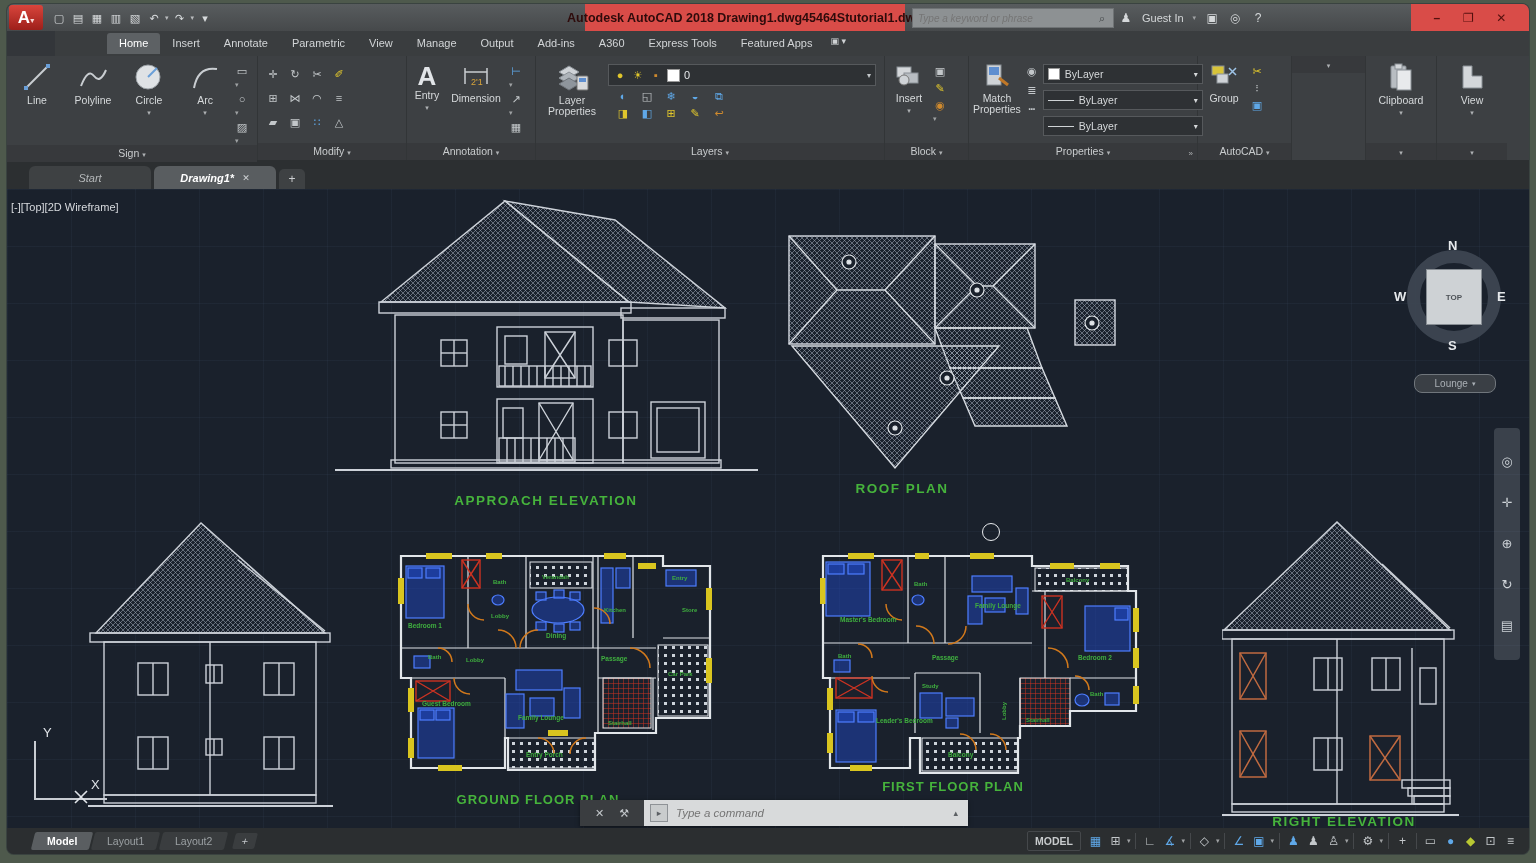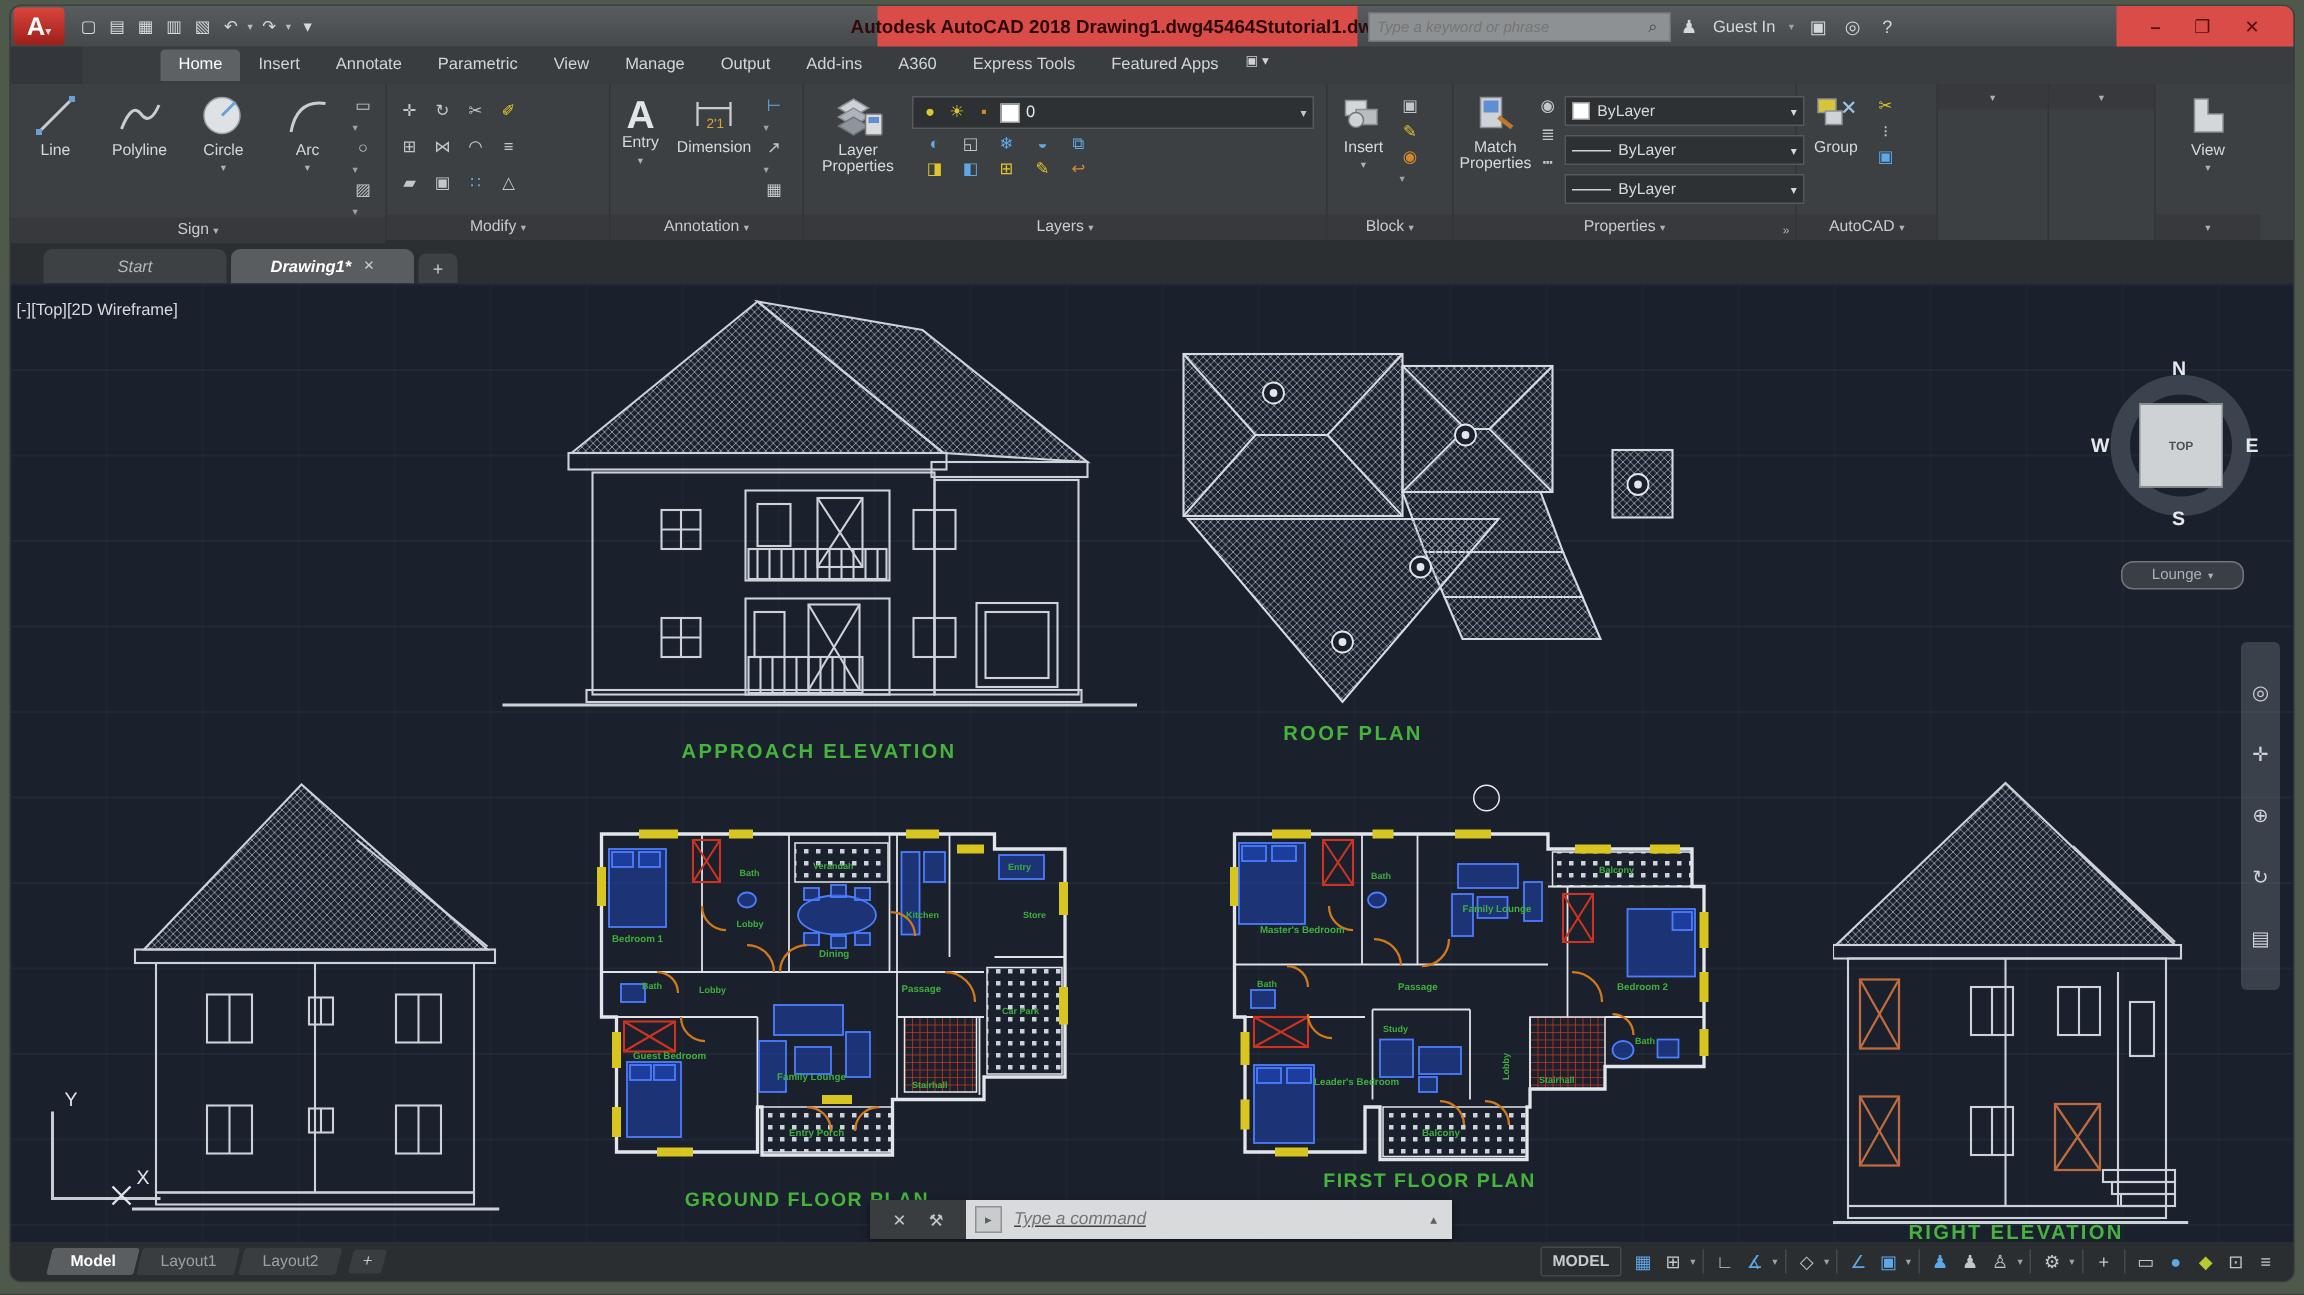--- a/index.html
+++ b/index.html
@@ -85,21 +85,21 @@
   .navbar .sbi{color:#cfd4d9;font-size:13px;}
   .cursor-circle{position:absolute;left:975px;top:334px;width:16px;height:16px;border:1.6px solid #e8ebee;border-radius:50%;}
   .cad-label{fill:#46b33c;font-weight:bold;}
   .room{fill:#3fae3f;font-size:6.5px;font-weight:bold;}
   .room.sm{font-size:6px;}
   
   .cmdbar{position:absolute;left:573px;top:611px;width:388px;height:26px;display:flex;box-shadow:0 1px 4px rgba(0,0,0,.5);}
   .cmd-left{width:64px;background:#3a3d40;display:flex;align-items:center;justify-content:space-evenly;color:#c3c7ca;font-size:11px;}
   .cmd-input{flex:1;background:#d8dadb;display:flex;align-items:center;gap:6px;padding:0 6px;}
   .cmd-kb{width:16px;height:16px;border:1px solid #8e9296;color:#5c6064;font-size:9px;display:flex;align-items:center;justify-content:center;background:#c9cccd;}
-  .cmd-input input{flex:1;border:0;outline:0;background:transparent;font-size:11.5px;color:#3c4043;font-style:italic;text-decoration:underline;}
+  .cmd-input input{flex:1;border:0;outline:0;background:transparent;font-size:11.5px;color:#3c4043;font-style:italic;}
   .cmd-right{color:#5c6064;font-size:9px;padding-right:4px;display:flex;align-items:center;}
   
   .statusbar{height:26px;background:#2b2e30;display:flex;align-items:center;}
   .ltabs{display:flex;align-items:center;gap:2px;padding-left:26px;flex:1;}
   .ltab{padding:3px 14px;font-size:10.5px;color:#9ba0a3;background:#3a3d3f;transform:skewX(-14deg);border-radius:2px;}
   .ltab span{display:inline-block;transform:skewX(14deg);}
   .ltab.active{background:#5a5e61;color:#fff;font-weight:bold;}
   .ltab-plus{margin-left:6px;width:22px;height:16px;background:#3a3d3f;border-radius:2px;color:#c3c7ca;
         font-size:11px;display:flex;align-items:center;justify-content:center;transform:skewX(-14deg);}
   .sstat{display:flex;align-items:center;gap:3px;padding-right:10px;}
@@ -368,20 +368,31 @@
           </div>
       </div>
       <div class="panel-label"><span>AutoCAD</span> <span class="arr">▾</span></div>
     </div>
 
     <div class="panel" style="width:73px">
       <div class="panel-label"><span class="arr">▾</span></div>
     </div>
 
     <div class="panel" style="width:70px">
+      <div class="panel-body" style="justify-content:center">
+        <div class="bigbtn">
+          <svg width="26" height="30">
+              <rect x="3" y="4" width="15" height="22" rx="1" fill="#b8bdc2" stroke="#8a9096"></rect>
+              <rect x="7" y="2" width="7" height="5" fill="#d4d7da" stroke="#8a9096"></rect>
+              <rect x="9" y="8" width="14" height="20" fill="#e8eaec" stroke="#8a9096"></rect>
+            </svg>
+          <span>Clipboard</span>
+            <span class="arr">▾</span>
+        </div>
+      </div>
       <div class="panel-label"><span class="arr">▾</span></div>
     </div>
 
     <div class="panel" style="width:70px;border-right:0">
       <div class="panel-body" style="justify-content:center">
         <div class="bigbtn">
           <svg width="28" height="30">
               <path d="M5 4 H14 V14 H24 V26 H5 Z" fill="#d4d7da" stroke="#8a9096"></path>
             </svg>
           <span>View</span>

